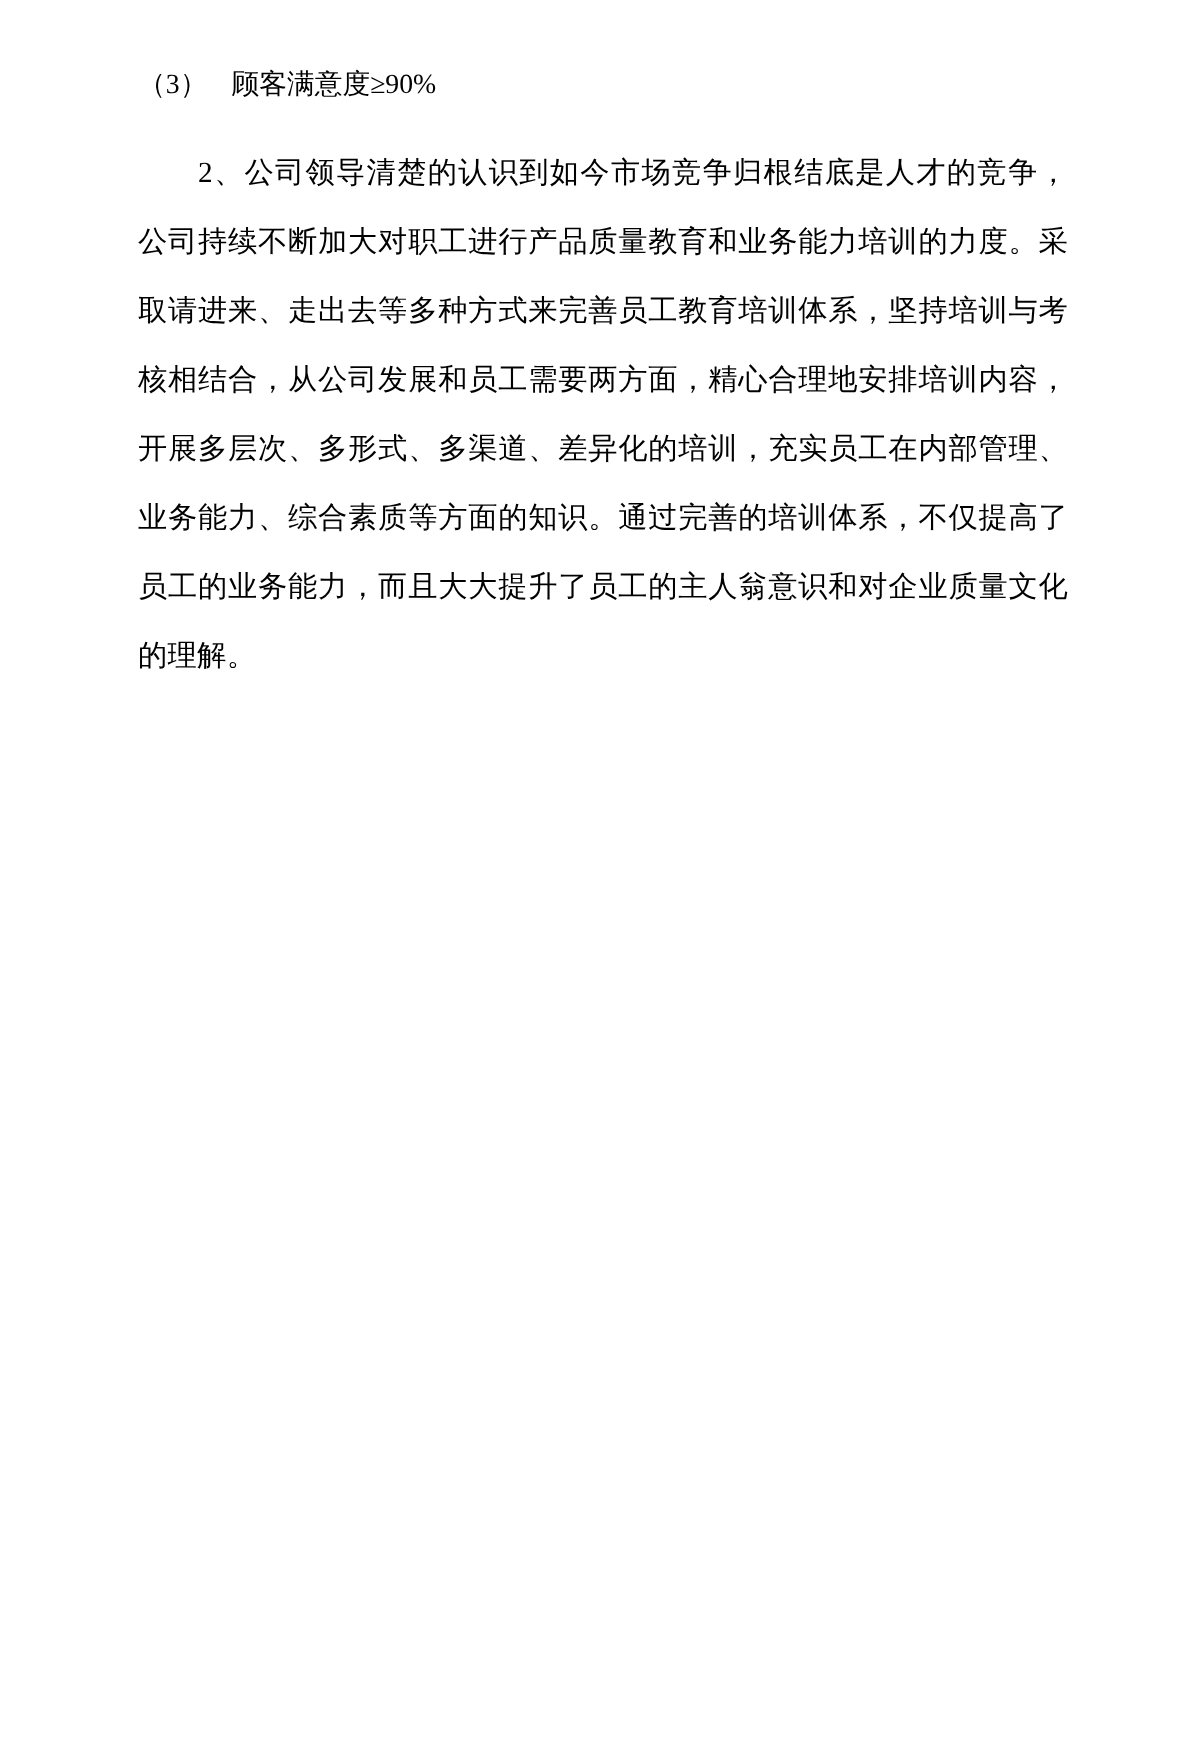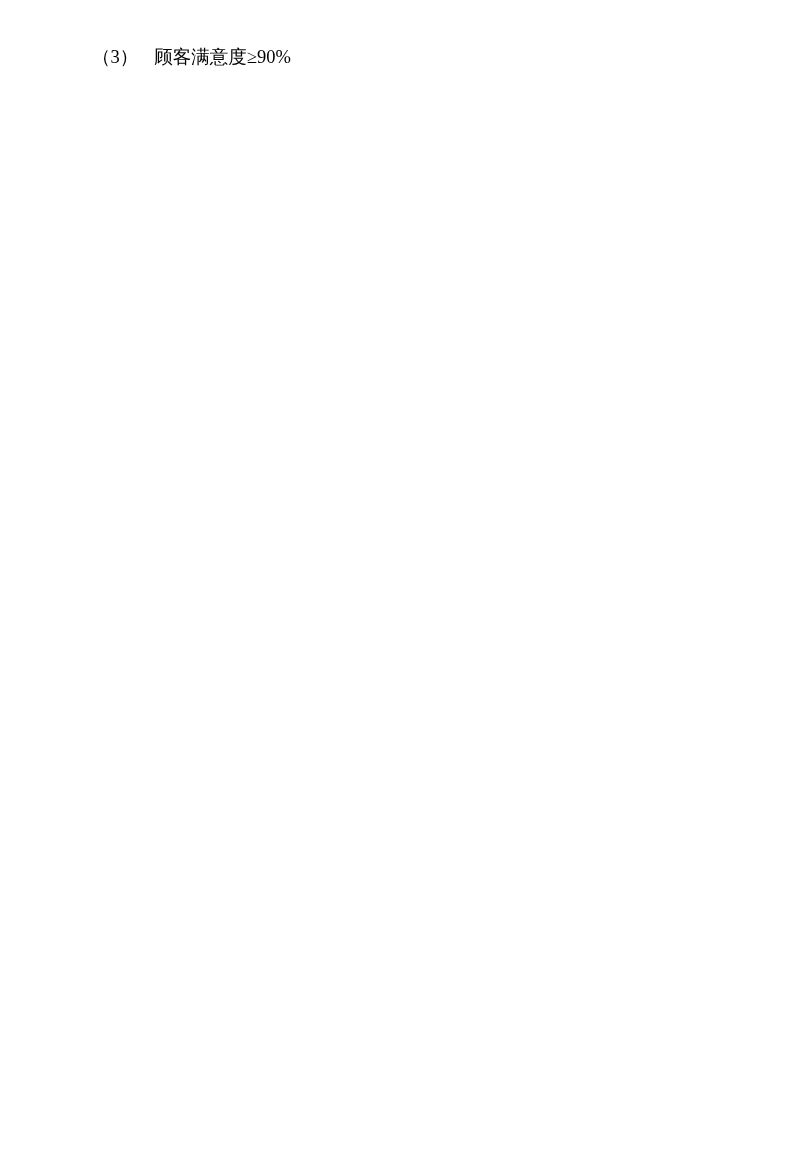--- a/index.html
+++ b/index.html
@@ -64,18 +64,19 @@
 
 <div class="page">
 
   <div class="content">
 
     <div class="list-item">
       <span class="num">（3）</span><span class="gap"></span><span>顾客满意度≥90%</span>
     </div>
 
 
+    <p class="para">2、公司领导清楚的认识到如今市场竞争归根结底是人才的竞争，公司持续不断加大对职工进行产品质量教育和业务能力培训的力度。采取请进来、走出去等多种方式来完善员工教育培训体系，坚持培训与考核相结合，从公司发展和员工需要两方面，精心合理地安排培训内容，开展多层次、多形式、多渠道、差异化的培训，充实员工在内部管理、业务能力、综合素质等方面的知识。通过完善的培训体系，不仅提高了员工的业务能力，而且大大提升了员工的主人翁意识和对企业质量文化的理解。</p>
 
   </div>
 
   <div class="footer">4</div>
 
 </div>
 
 </body></html>

